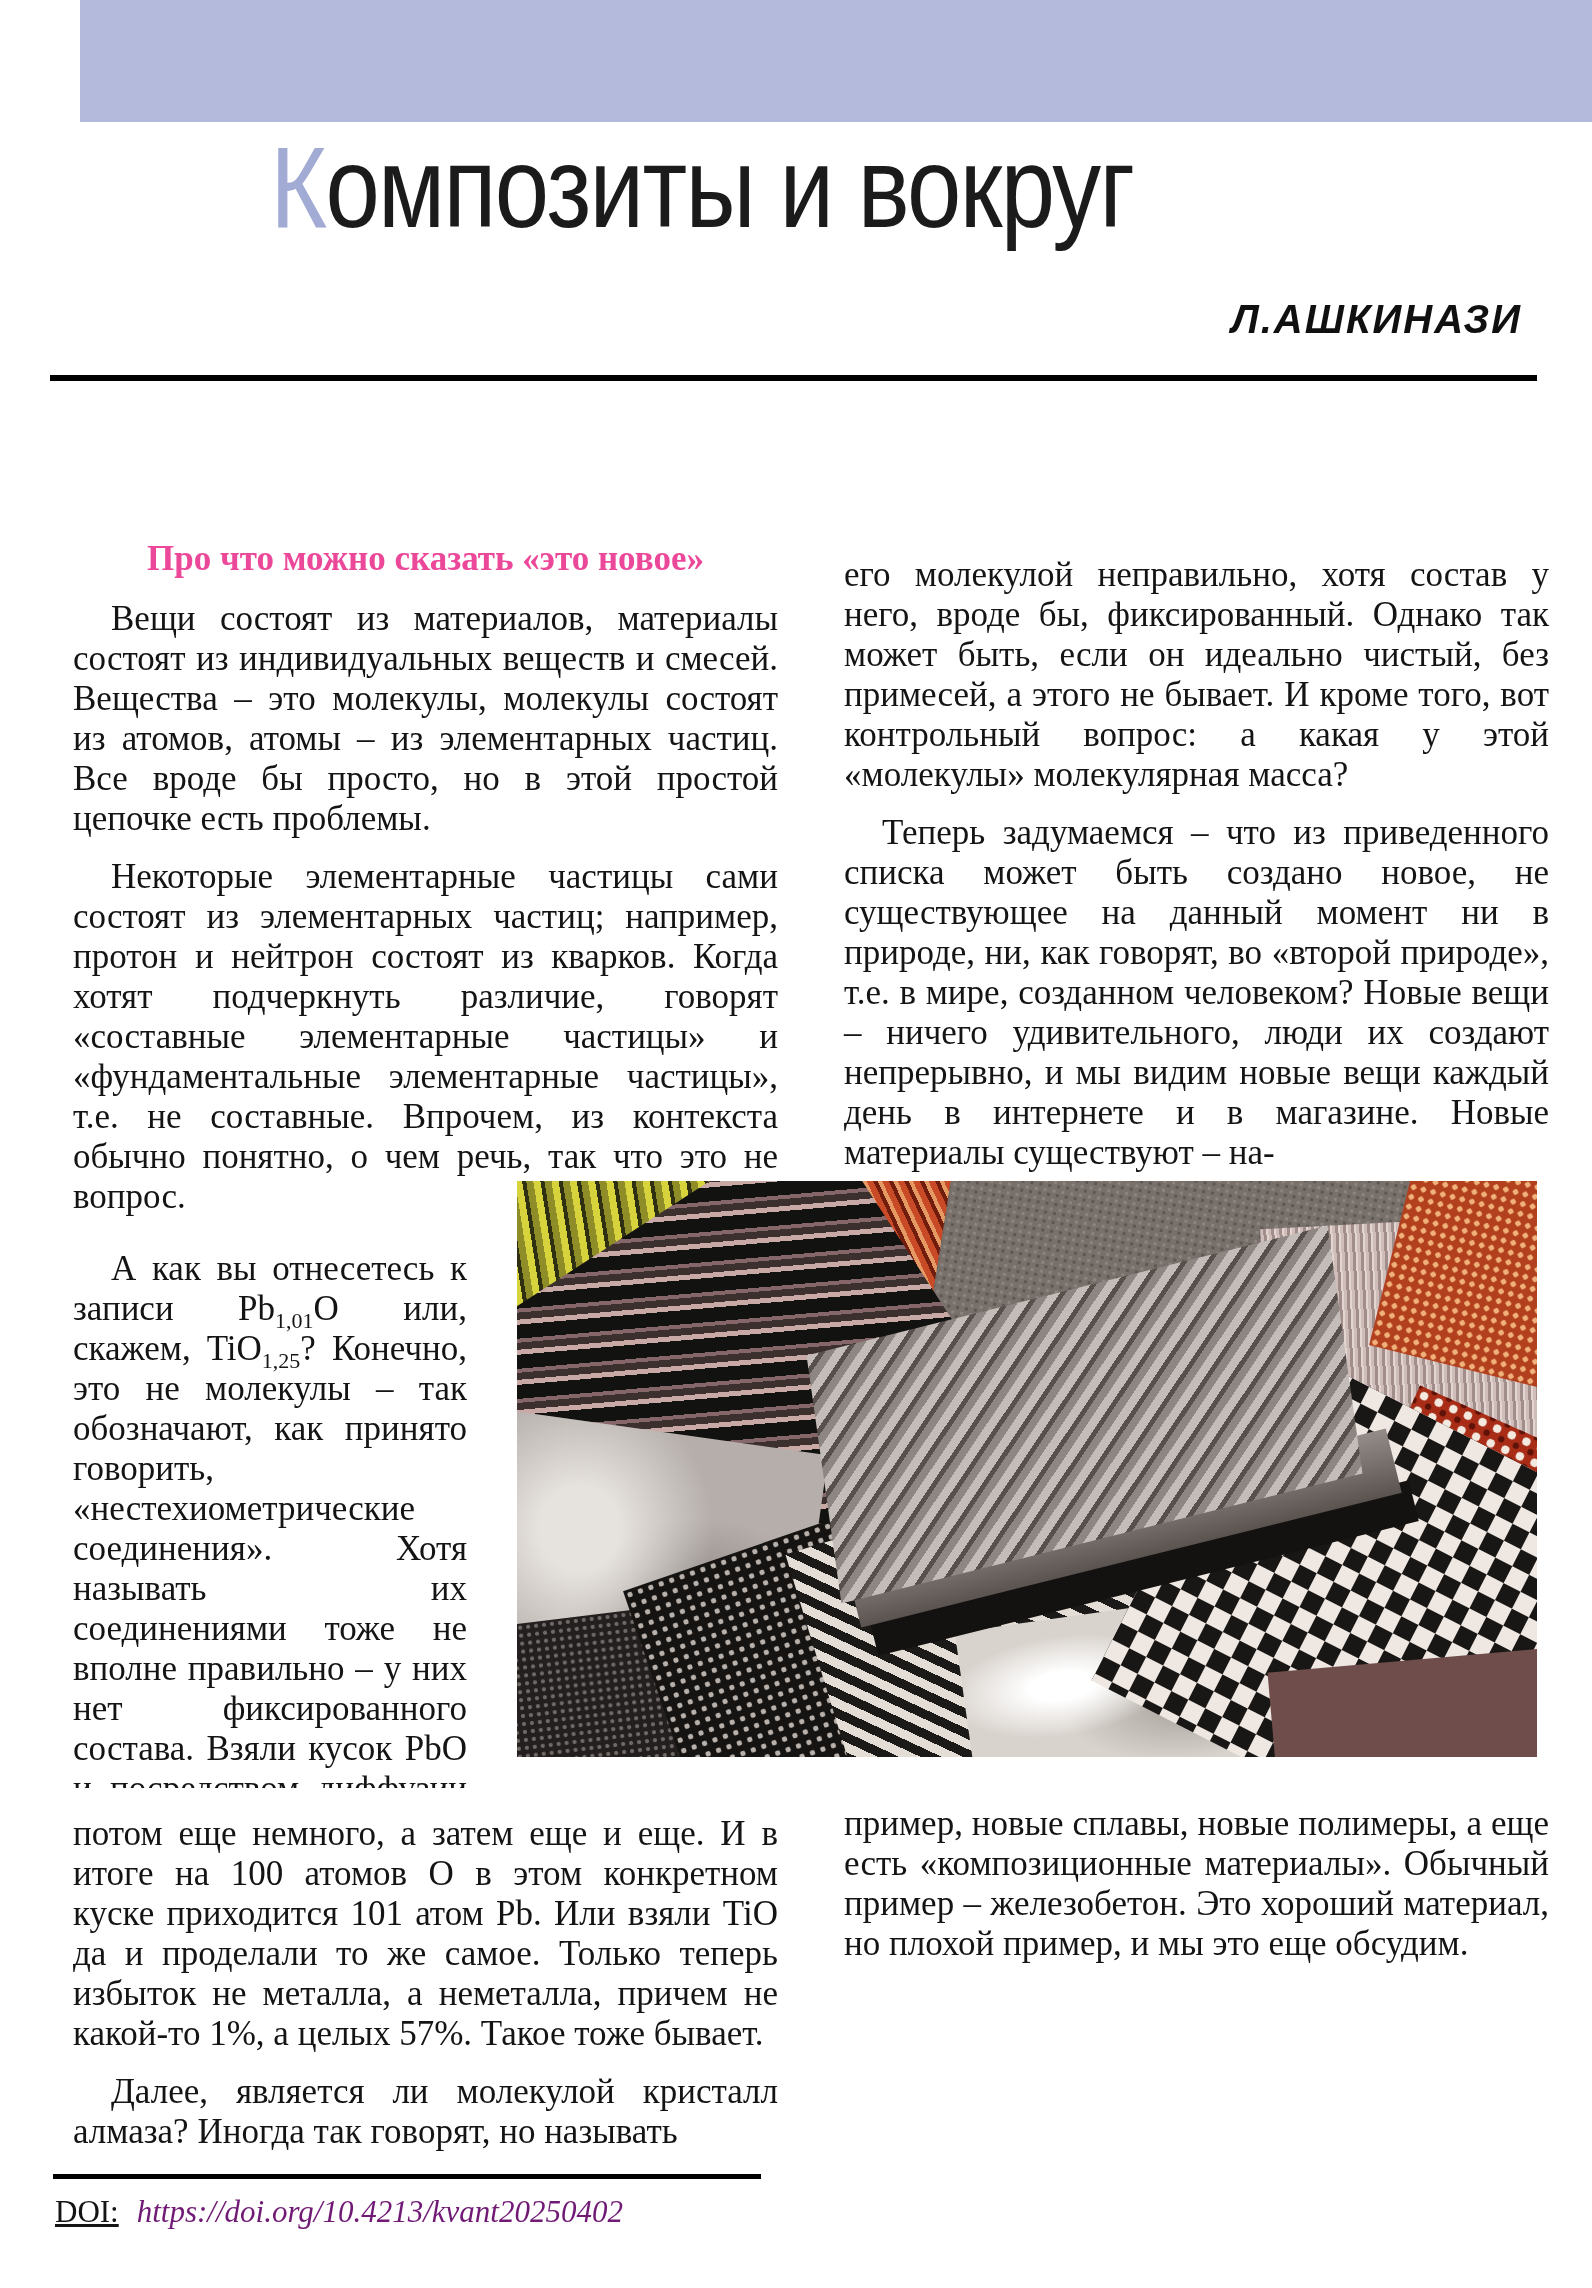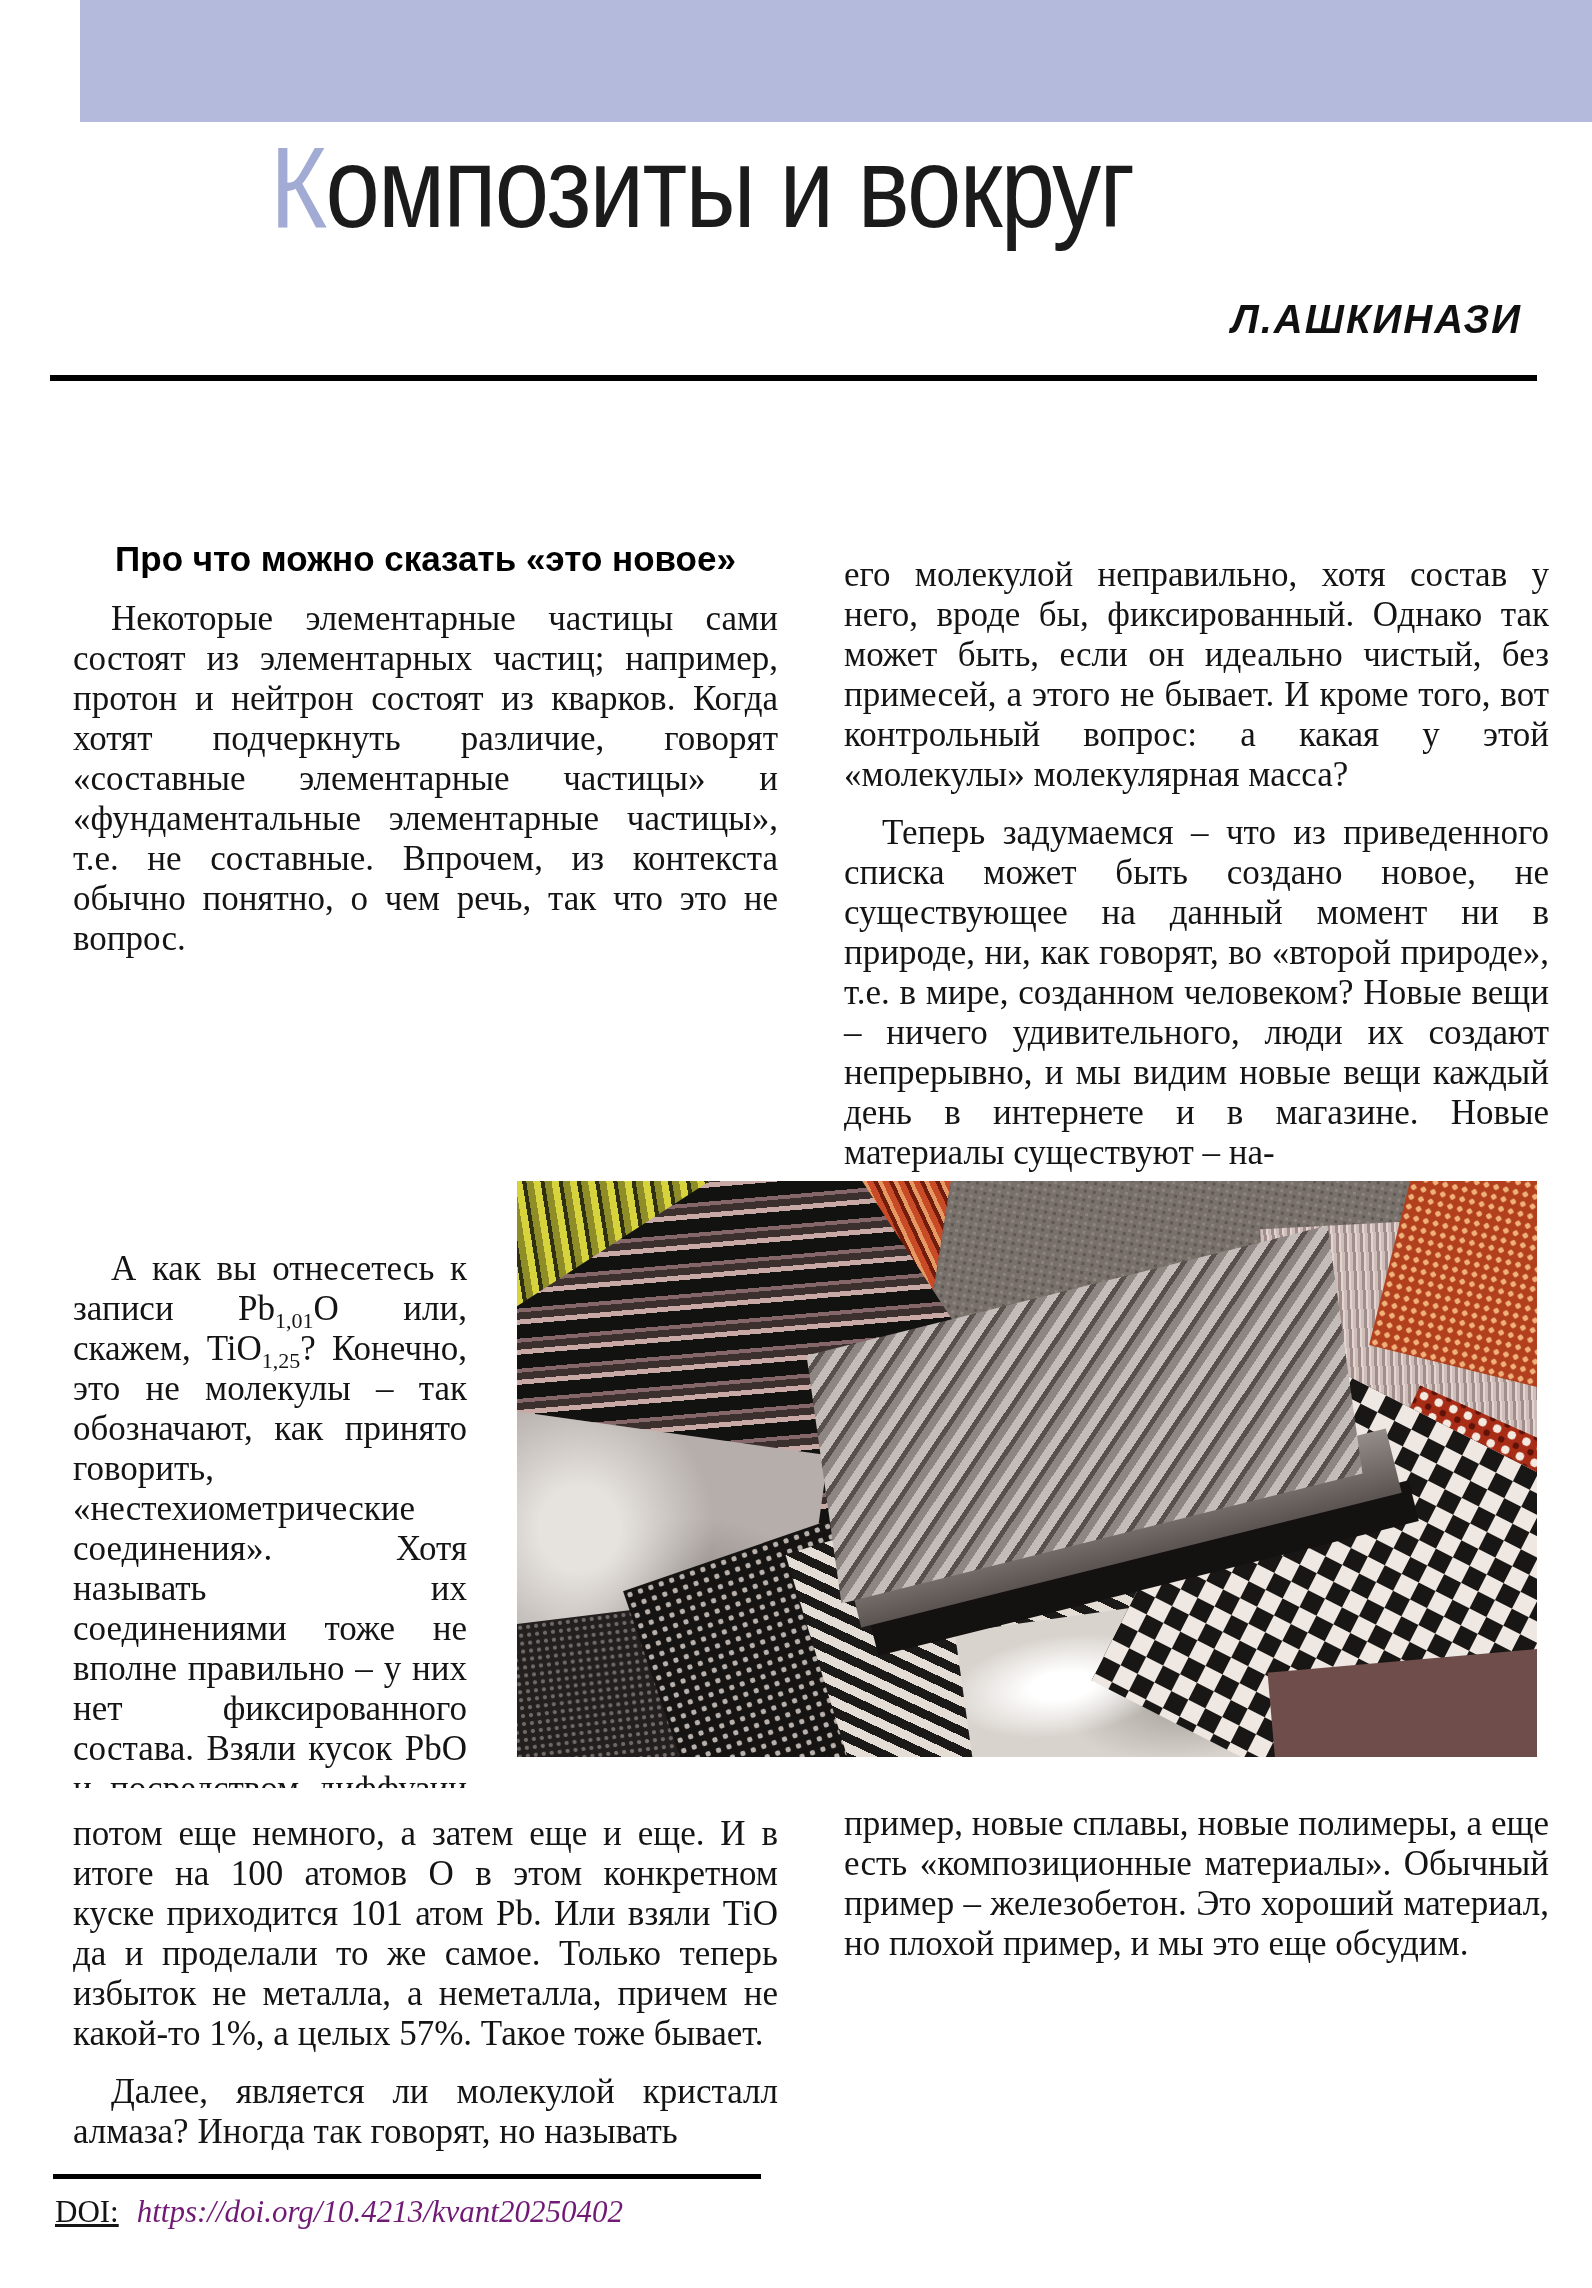--- a/index.html
+++ b/index.html
@@ -30,23 +30,23 @@
   
   .textblock{font-size:35px;line-height:40px;text-align:justify;}
   .textblock p{margin:18px;}
   .textblock p.indent{text-indent:38px;}
   #left-top{left:55px;top:537px;width:741px;height:697px;overflow:hidden;}
   #left-narrow{left:55px;top:1231px;width:430px;height:557px;overflow:hidden;}
   #left-bottom{left:55px;top:1796px;width:741px;height:368px;overflow:hidden;}
   #right-top{left:826px;top:537px;width:741px;height:639px;overflow:hidden;}
   #right-bottom{left:826px;top:1786px;width:741px;height:458px;overflow:hidden;}
   #section-heading{
-    font-family:Liberation Sans, sans-serif;
+    font-family:Liberation Serif, serif;
     font-weight:bold;font-size:35px;line-height:44px;text-align:center;
-    color:#000000;margin:0 0 14px 0;
+    color:#ec4899;margin:0 0 14px 0;
   }
   sub{font-size:22px;line-height:0;}
 
   
   #rule-doi{left:53px;top:2174px;width:708px;height:5px;background:#000;}
   #doi-line{left:55px;top:2194px;width:756px;font-size:31px;white-space:nowrap;}
   #doi-line a{color:#701a75;text-decoration:none;font-style:italic;}
   #doi-label{margin-right:18px;text-decoration:underline;}
 
   
@@ -114,20 +114,21 @@
     <span class="initial">К</span><span>омпозиты и вокруг</span>
   </div>
 </div>
 
 <div class="abs" id="author">Л.АШКИНАЗИ</div>
 <div class="abs" id="rule-author"></div>
 
 <div class="abs textblock" id="left-top">
   <h2 id="section-heading">Про что можно сказать «это новое»</h2>
   <div>
+      <p class="indent">Вещи состоят из материалов, материалы состоят из индивидуальных веществ и смесей. Вещества – это молекулы, молекулы состоят из атомов, атомы – из элементарных частиц. Все вроде бы просто, но в этой простой цепочке есть проблемы.</p>
       <p class="indent">Некоторые элементарные частицы сами состоят из элементарных частиц; например, протон и нейтрон состоят из кварков. Когда хотят подчеркнуть различие, говорят «составные элементарные частицы» и «фундаментальные элементарные частицы», т.е. не составные. Впрочем, из контекста обычно понятно, о чем речь, так что это не вопрос.</p>
     </div>
 </div>
 
 <div class="abs textblock" id="left-narrow">
     <p class="indent">А как вы отнесетесь к записи Pb<sub>1,01</sub>O или, скажем, TiO<sub>1,25</sub>? Конечно, это не молекулы – так обозначают, как принято говорить, «нестехиометрические соединения». Хотя называть их соединениями тоже не вполне правильно – у них нет фиксированного состава. Взяли кусок PbO и посредством диффузии ввели в него немного Pb. А</p>
   </div>
 
 <div class="abs textblock" id="left-bottom">
     <p class="">потом еще немного, а затем еще и еще. И в итоге на 100 атомов О в этом конкретном куске приходится 101 атом Pb. Или взяли TiO да и проделали то же самое. Только теперь избыток не металла, а неметалла, причем не какой-то 1%, а целых 57%. Такое тоже бывает.</p>

